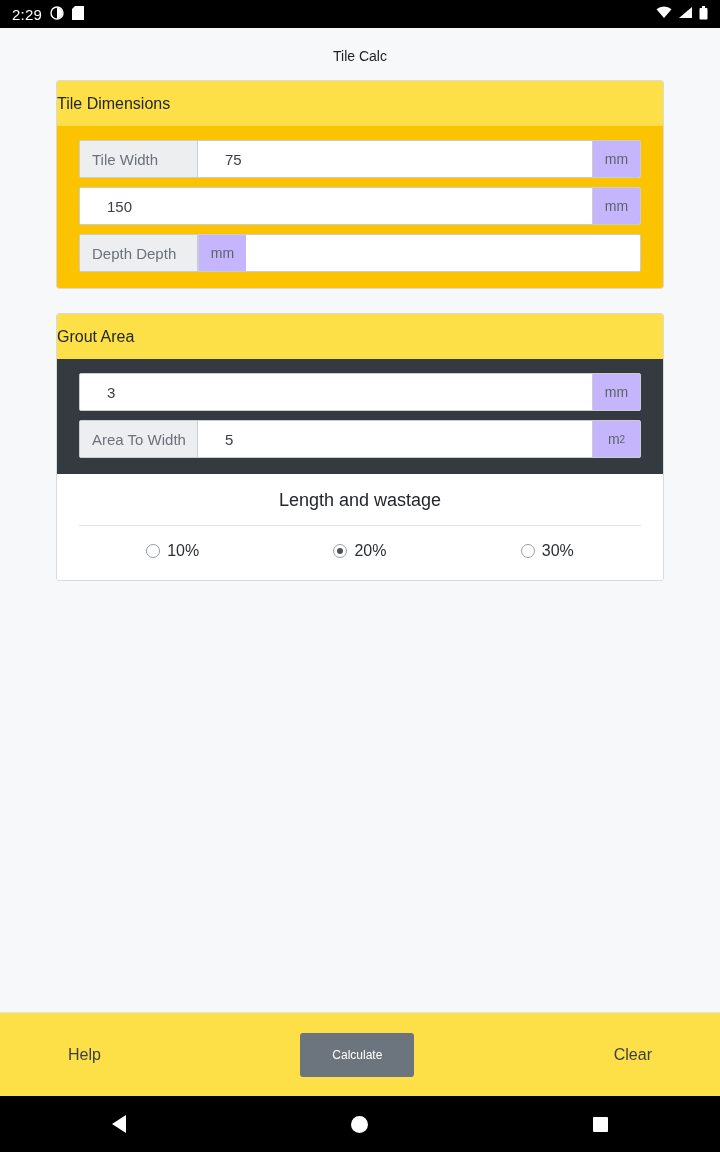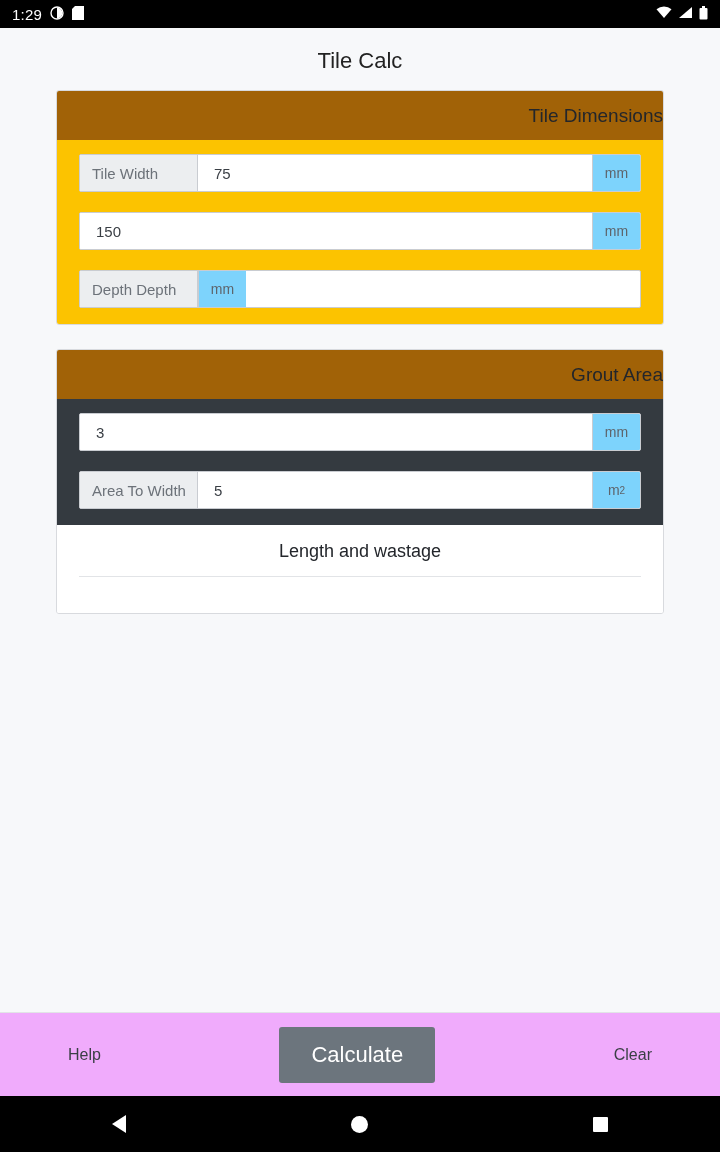--- a/index.html
+++ b/index.html
@@ -35,50 +35,50 @@
     position: absolute;
     top: 28px;
     left: 0;
     right: 0;
     bottom: 140px;
     background: #f7f8fa;
     overflow: hidden;
   }
   .app-title {
     text-align: center;
-    font-size: 22px;
+    font-size: 14px;
     color: #222;
     padding: 20px 0 16px;
     font-weight: 400;
   }
 
   .card {
     margin: 0 56px 24px;
     background: #fff;
     border: 1px solid #d8dade;
     border-radius: 3px;
     overflow: hidden;
   }
   .card-header {
-    text-align: right;
-    font-size: 19px;
+    text-align: left;
+    font-size: 16px;
     color: #23262b;
     padding: 14px 0 13px;
-    background: #a16207;
+    background: #fde047;
     font-weight: 400;
   }
   .panel { padding: 14px 22px 16px; }
   .panel-yellow { background: #fcc300; }
   .panel-dark { background: #343a40; }
 
   .field-row {
     display: flex;
     align-items: stretch;
     height: 38px;
-    margin-bottom: 20px;
+    margin-bottom: 9px;
     border: 1px solid #c9ccd1;
     border-radius: 2px;
     background: #fff;
     overflow: hidden;
   }
   .field-row:last-child { margin-bottom: 0; }
   .field-label {
     width: 118px;
     background: #eceef0;
     color: #6c7279;
@@ -88,28 +88,28 @@
     padding-left: 12px;
     border-right: 1px solid #c9ccd1;
   }
   .field-value {
     flex: 1;
     background: #fff;
     color: #3a3f45;
     font-size: 15px;
     display: flex;
     align-items: center;
-    padding-left: 16px;
+    padding-left: 27px;
     border: none;
     outline: none;
     font-family: "Liberation Sans", sans-serif;
   }
   .field-unit {
     width: 48px;
-    background: #7dd3fc;
+    background: #c4b5fd;
     color: #5e646b;
     font-size: 14px;
     display: flex;
     align-items: center;
     justify-content: center;
     border-left: 1px solid #c9ccd1;
   }
   .field-unit sup { font-size: 10px; vertical-align: super; }
 
   .subsection {
@@ -155,38 +155,38 @@
     border-radius: 50%;
     background: #4c5258;
   }
 
   
   .bottom-bar {
     position: absolute;
     left: 0; right: 0;
     bottom: 56px;
     height: 84px;
-    background: #f0abfc;
+    background: #fde047;
     border-top: 1px solid #e2e4e7;
     display: flex;
     align-items: center;
     justify-content: space-between;
     padding: 0 48px;
   }
   .btn-flat {
     font-size: 16px;
     color: #3a3f45;
     background: none;
     border: none;
     padding: 12px 20px;
     cursor: pointer;
     font-family: "Liberation Sans", sans-serif;
   }
   .btn-primary {
-    font-size: 22px;
+    font-size: 12px;
     color: #fff;
     background: #6c757d;
     border: none;
     border-radius: 3px;
     padding: 15px 32px;
     cursor: pointer;
     font-family: "Liberation Sans", sans-serif;
   }
 
   
@@ -216,21 +216,21 @@
     border-radius: 1px;
   }
 </style>
 </head>
 <body>
 
 <div class="app">
 
   <div class="status-bar">
     <div class="status-left">
-      <span class="status-time">1:29</span>
+      <span class="status-time">2:29</span>
       <span class="ic">
         <svg width="14" height="14" viewBox="0 0 14 14">
             <circle cx="7" cy="7" r="6" fill="none" stroke="#fff" stroke-width="1.4"></circle>
             <path d="M7 1.6 A5.4 5.4 0 0 1 7 12.4 Z" fill="#fff"></path>
           </svg>
       </span>
       <span class="ic">
         <svg width="12" height="14" viewBox="0 0 12 14">
             <path d="M3 0h9v14H0V3z" fill="#fff"></path>
           </svg>
@@ -298,20 +298,38 @@
           <div class="field-unit">
               <span>m</span>
               <sup>2</sup>
             </div>
         </div>
 
       </div>
 
       <div class="subsection">
         <div class="subsection-title">Length and wastage</div>
+        <div class="radio-group">
+
+          <label class="radio-opt">
+            <span class="radio-dot"></span>
+            <span>10%</span>
+          </label>
+
+          <label class="radio-opt">
+            <span class="radio-dot checked"></span>
+            <span>20%</span>
+          </label>
+
+          <label class="radio-opt">
+            <span class="radio-dot"></span>
+            <span>30%</span>
+          </label>
+
+        </div>
       </div>
     </div>
 
   </div>
 
   <div class="bottom-bar">
     <button class="btn-flat">Help</button>
     <button class="btn-primary">Calculate</button>
     <button class="btn-flat">Clear</button>
   </div>

